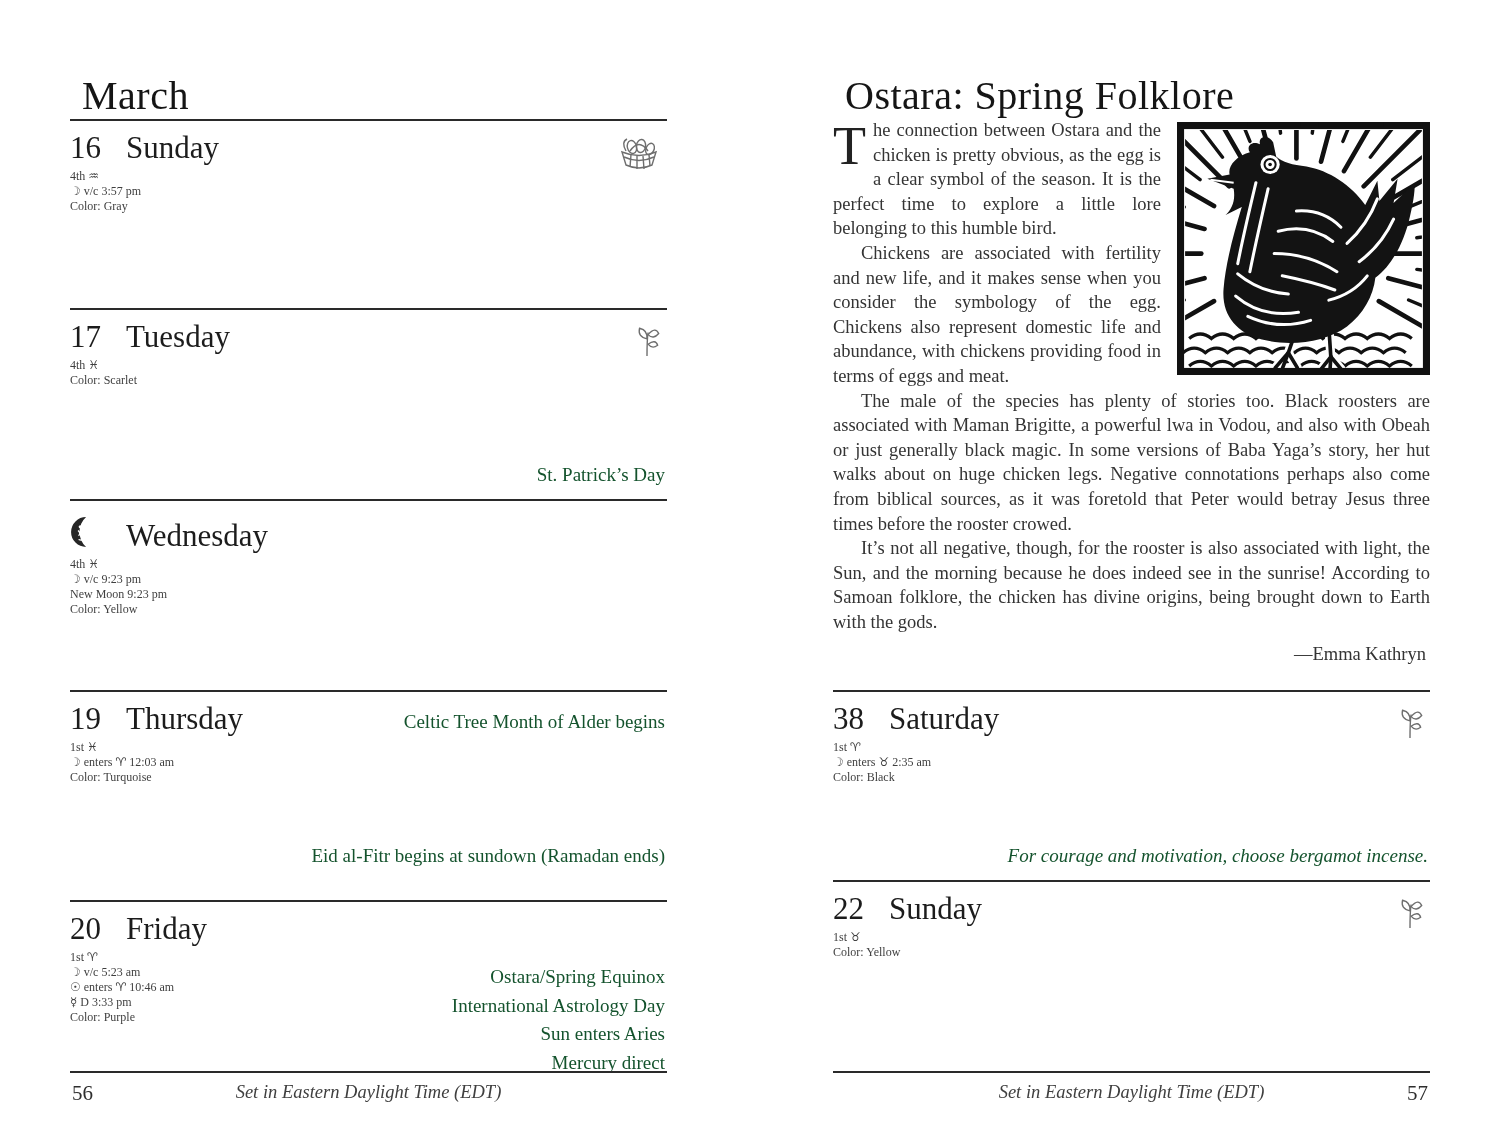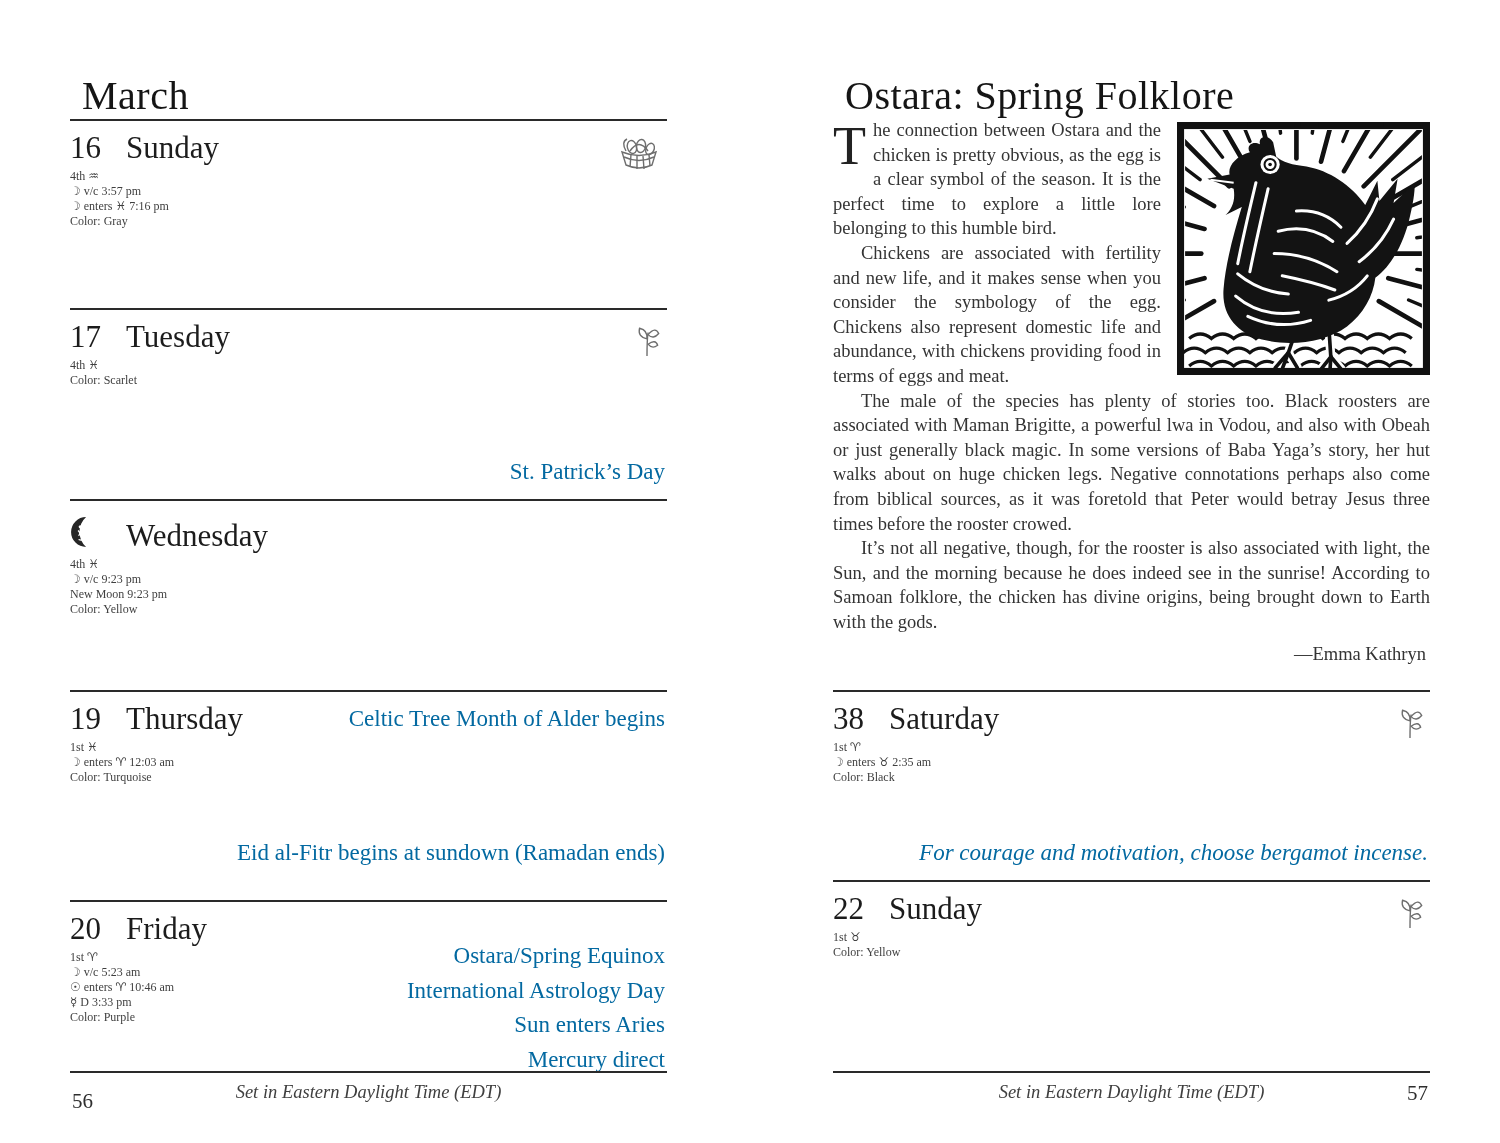--- a/index.html
+++ b/index.html
@@ -19,21 +19,21 @@
     position:absolute;left:0;width:100%;
     border-top:2px solid #2a2a2a;box-sizing:border-box;
   }
   .day-head{display:flex;align-items:baseline;gap:18px;padding-top:9px;}
   .day-num{font-size:31px;color:#1c1c1c;min-width:38px;}
   .day-name{font-size:31px;color:#1c1c1c;}
   .day-lines{margin-top:3px;font-size:12px;color:#3f3f3f;line-height:1.24;}
   .day-icon{position:absolute;top:14px;right:6px;}
   .day-notes{
     position:absolute;right:2px;bottom:10px;text-align:right;
-    font-size:23px;color:#0369a1;line-height:1.5;
+    font-size:19px;color:#14532d;line-height:1.5;
   }
   .day-notes.italic{font-style:italic;}
   .num-icon{display:inline-block;transform:translateY(4px);}
   
   .article{
     position:absolute;top:118px;left:0;width:100%;
     font-size:18.5px;line-height:1.33;color:#343434;text-align:justify;
   }
   .article p{margin:0;}
   .article p.indent{text-indent:28px;}
@@ -45,21 +45,21 @@
   
   .footer{
     position:absolute;top:1071px;left:0;width:100%;
     border-top:2px solid #2a2a2a;box-sizing:border-box;
   }
   .footer-text{
     position:absolute;top:9px;left:0;width:100%;text-align:center;
     font-style:italic;font-size:18.5px;color:#3f3f3f;
   }
   .page-num{position:absolute;top:8px;font-size:21px;color:#2e2e2e;font-style:normal;}
-  .page-num.left{left:2px;margin-top:8px;}
+  .page-num.left{left:2px;}
   .page-num.right{right:2px;}
   svg{display:block;}
 </style>
 </head>
 <body>
 
 <section class="page page-left">
   <h1 class="page-title">March</h1>
 
   <div class="day-block" style="top:119px;height:153px;">
@@ -78,21 +78,20 @@
         <path d="M7 21 Q22 28 37 21"></path>
         <path d="M14 18.5 L13 31"></path>
           <path d="M20 20 L20 33"></path>
           <path d="M26 20 L27 33"></path>
           <path d="M32 18.5 L33 30"></path>
       </svg>
     </span>
     <div class="day-lines">
       <div>4th ♒</div>
       <div>☽ v/c 3:57 pm</div>
-      <div>☽ enters ♓ 7:16 pm</div>
       <div>Color: Gray</div>
     </div>
   </div>
 
   <div class="day-block" style="top:308px;height:191px;">
     <div class="day-head">
       <span class="day-num">17</span>
       <span class="day-name">Tuesday</span>
     </div>
     <span class="day-icon">

